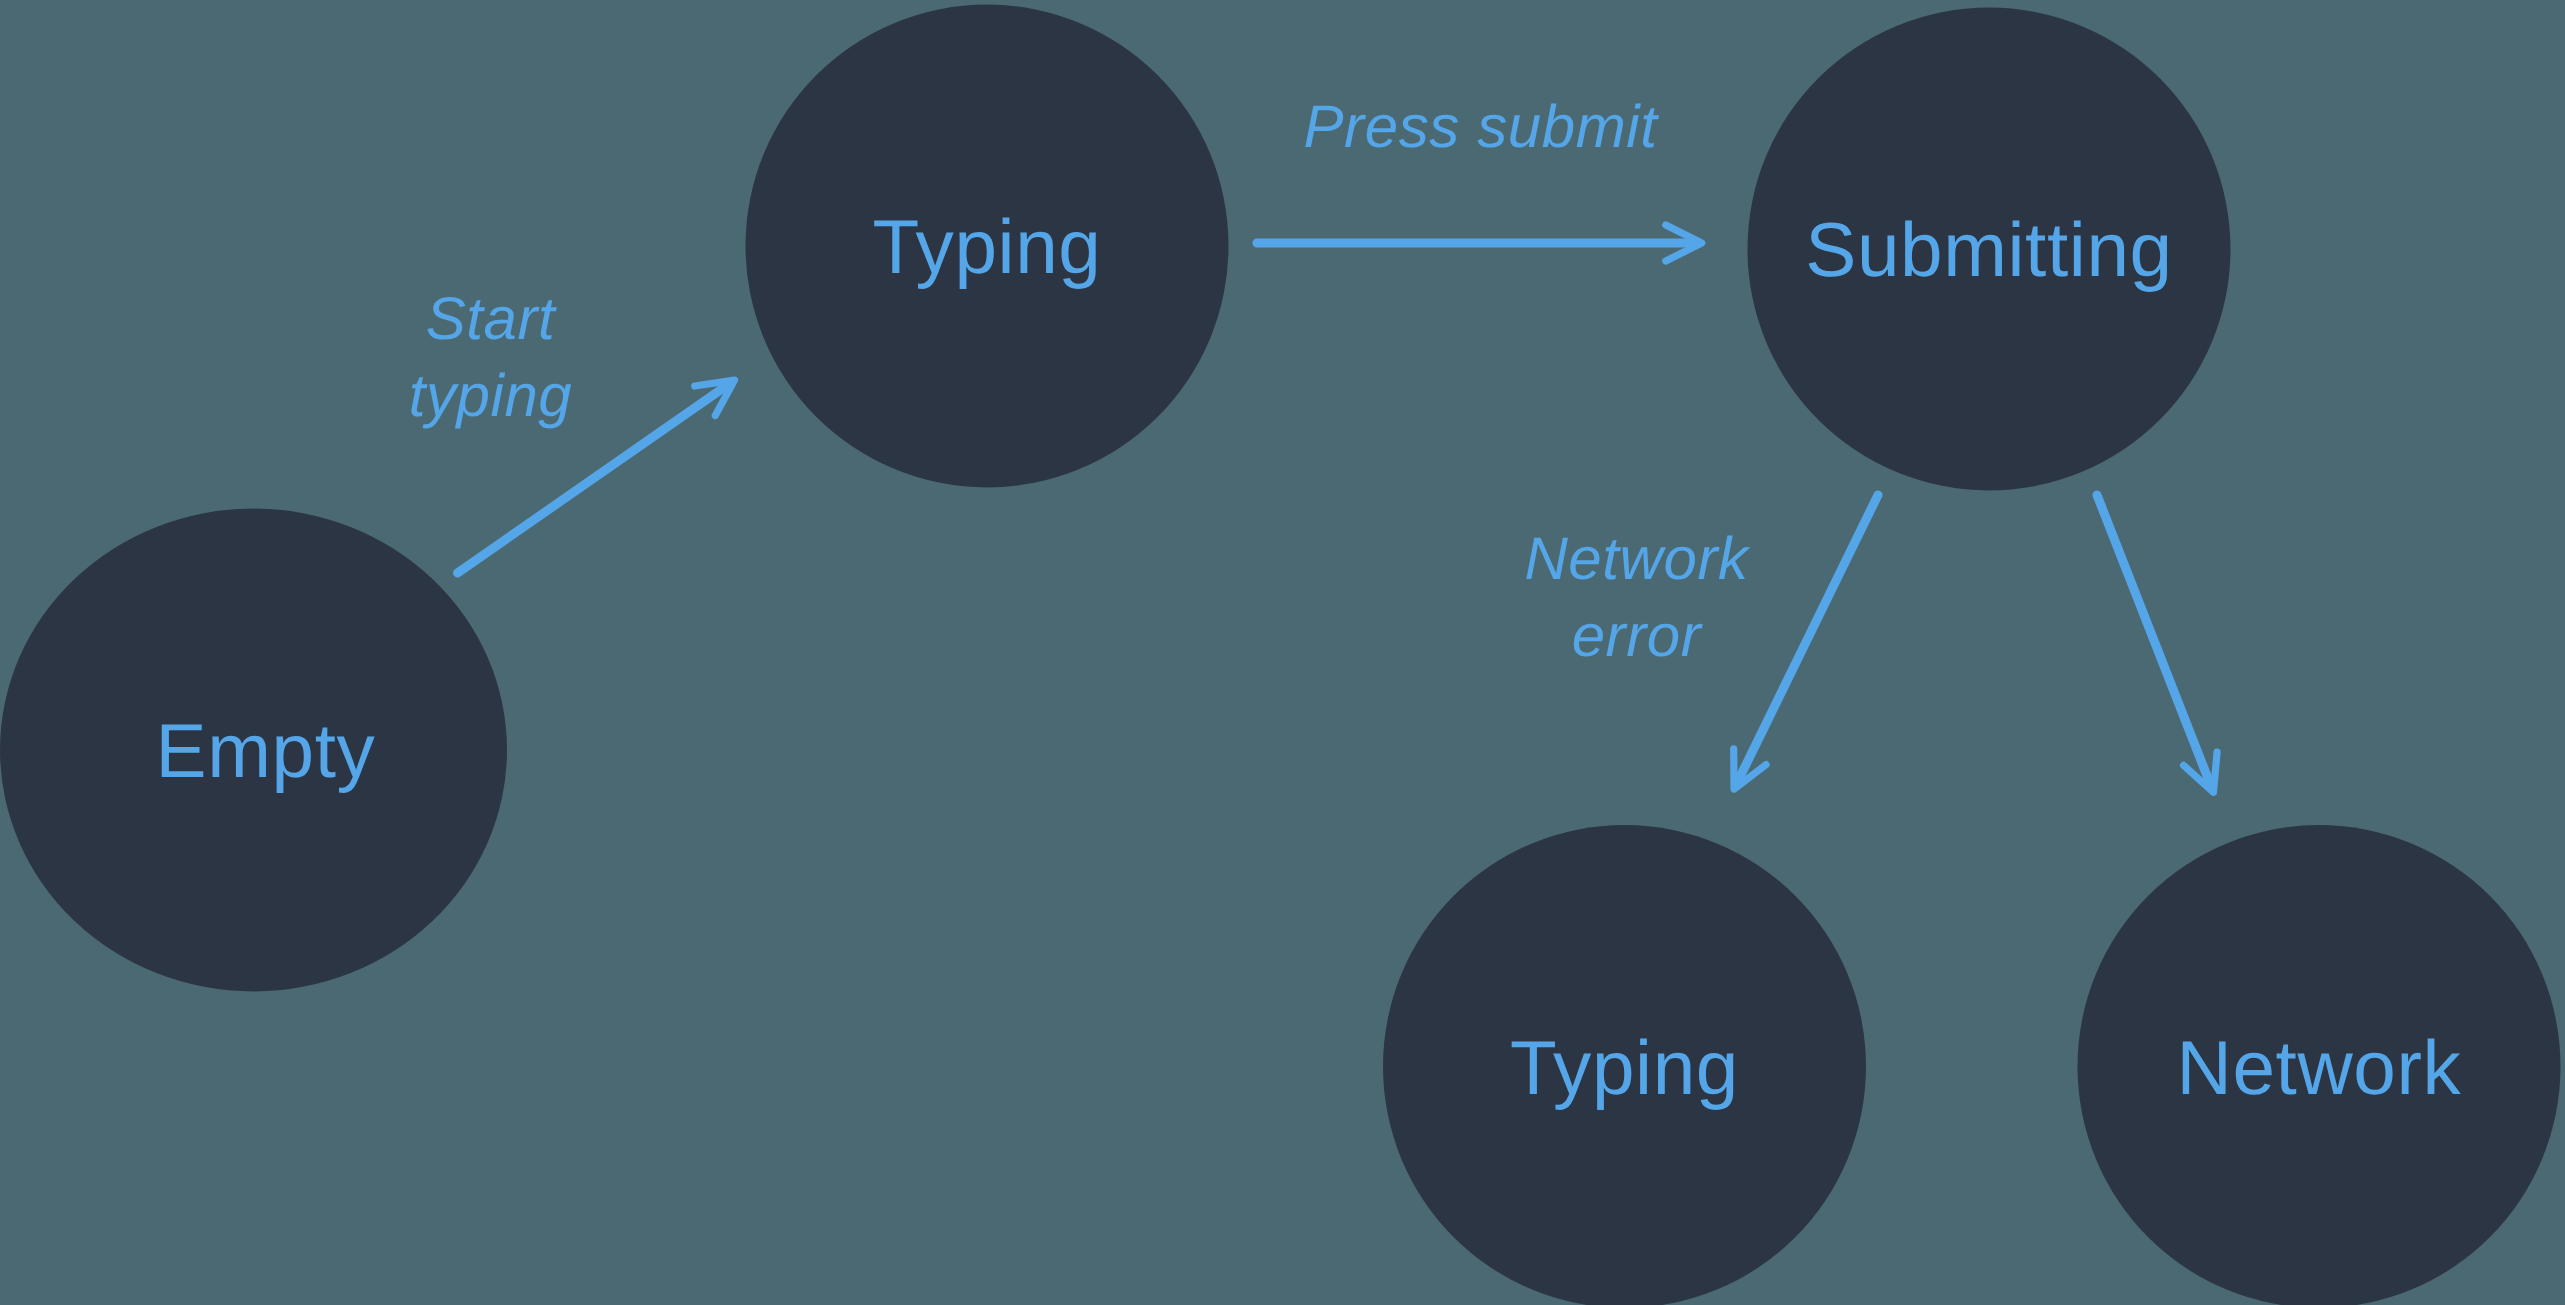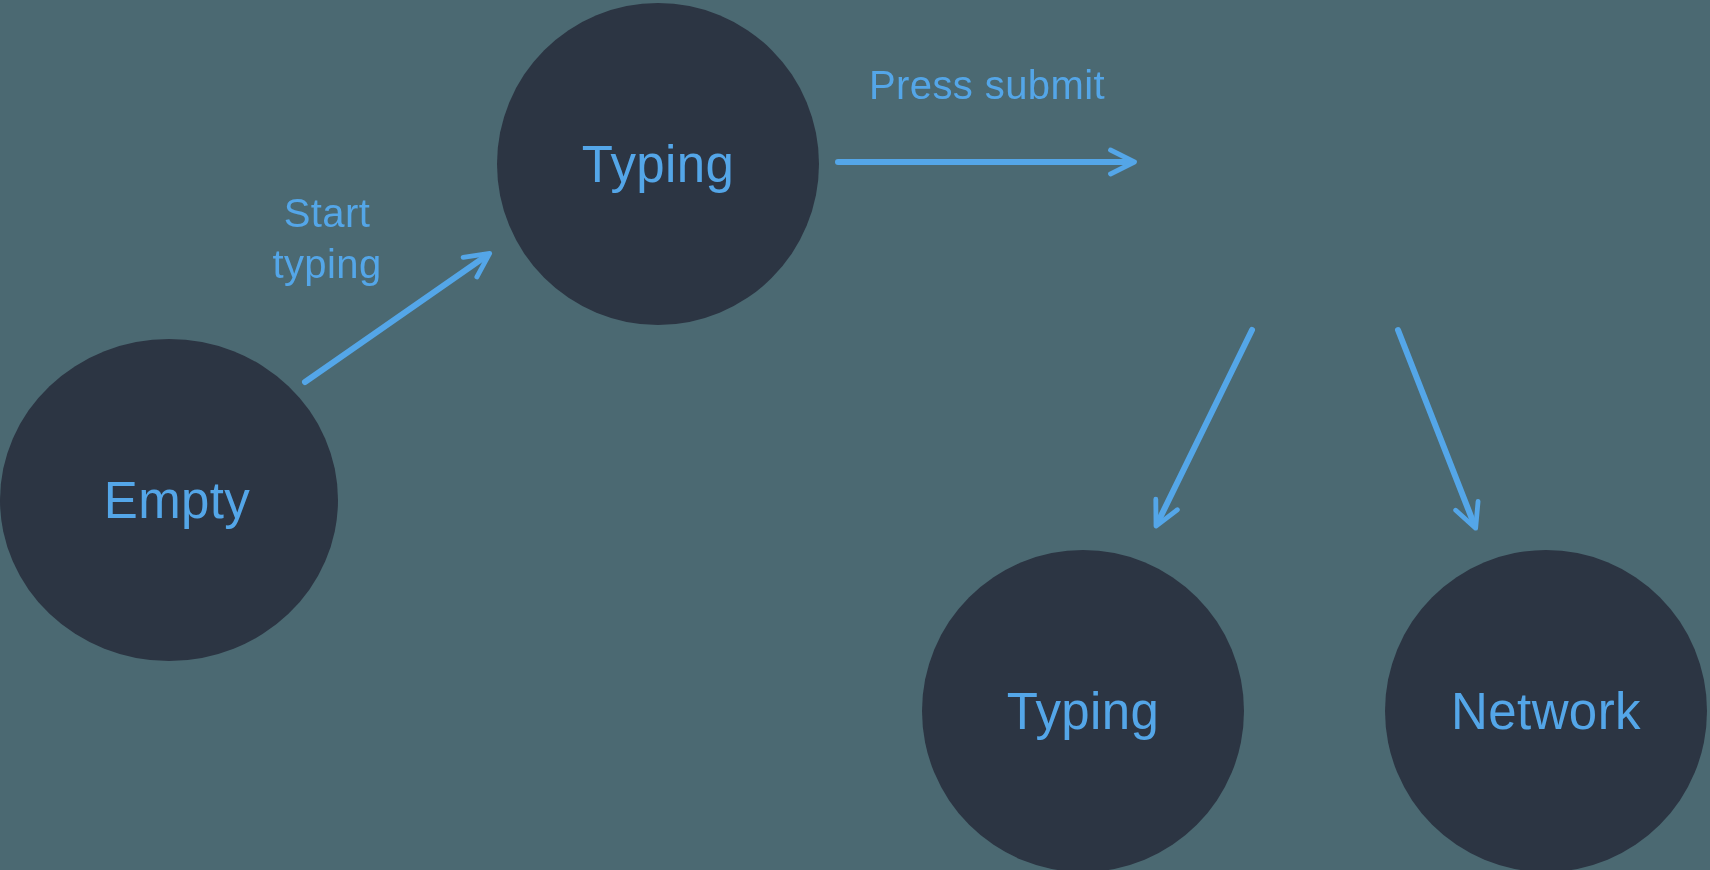--- a/index.html
+++ b/index.html
@@ -37,20 +37,21 @@
   .node-error      { left: 922px;  top: 550px; }
   .node-success    { left: 1385px; top: 550px; }
 
   .edge-label {
     position: absolute;
     color: var(--accent, #54a6e8);
     font-size: 40px;
     letter-spacing: 0.4px;
     text-align: center;
     line-height: 1.28;
+    font-style: italic;
   }
   .label-start-typing    { left: 227px;  top: 188px; width: 200px; }
   .label-press-submit    { left: 827px;  top: 60px;  width: 320px; }
   .label-network-error   { left: 981px;  top: 348px; width: 220px; }
   .label-network-success { left: 1428px; top: 348px; width: 235px; }
 
   svg.edges {
     position: absolute;
     left: 0;
     top: 0;
@@ -89,25 +90,29 @@
   </svg>
 
   <div class="node node-empty">
     <span>Empty</span>
   </div>
 
   <div class="node node-typing">
     <span>Typing</span>
   </div>
 
+  <div class="node node-submitting">
+    <span>Submitting</span>
+  </div>
 
   <div class="node node-error">
     <span>Typing</span>
   </div>
 
   <div class="node node-success">
     <span>Network</span>
   </div>
 
   <div class="edge-label label-start-typing">Start typing</div>
   <div class="edge-label label-press-submit">Press submit</div>
+  <div class="edge-label label-network-error">Network error</div>
 
 </div>
 
 </body></html>

